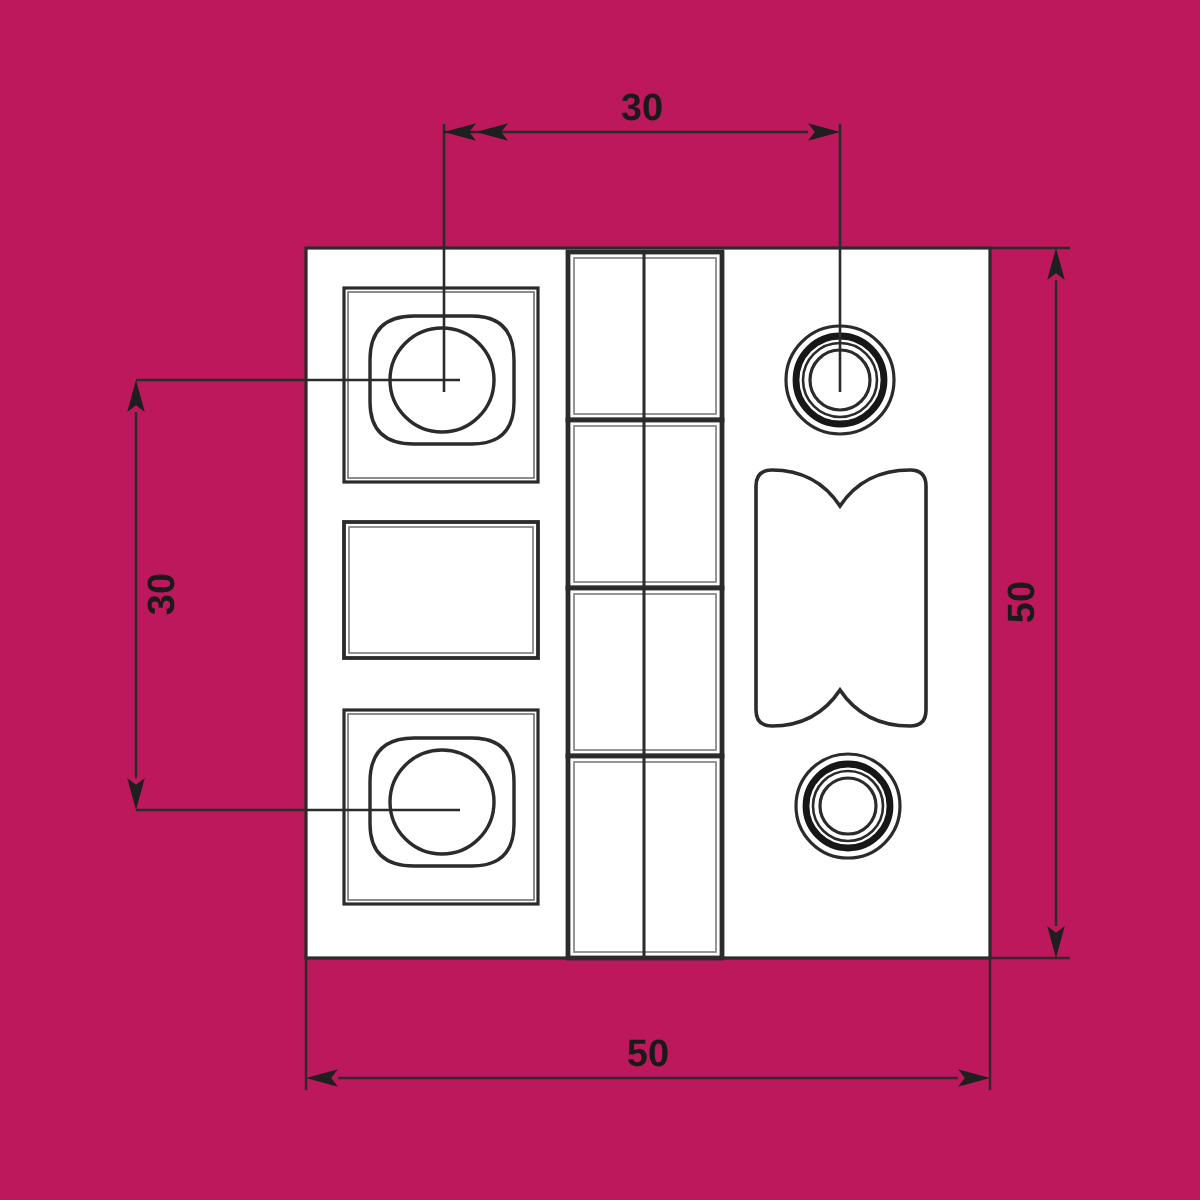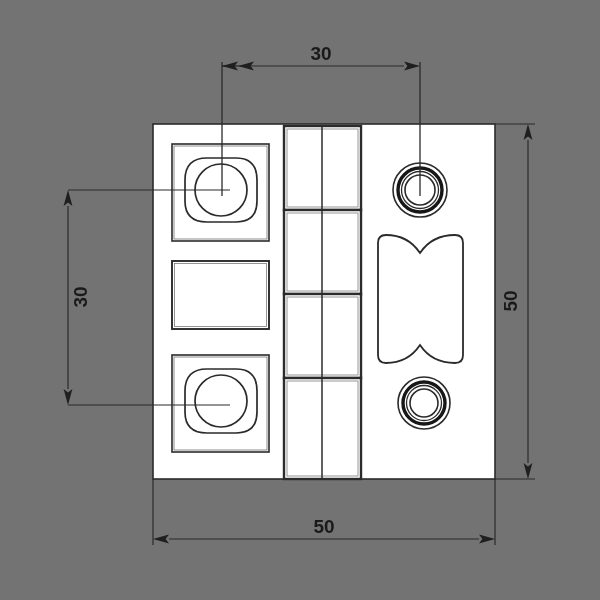--- a/index.html
+++ b/index.html
@@ -10,21 +10,21 @@
   body {
     width: 600px;
     height: 600px;
     font-family: "Liberation Sans", sans-serif;
     overflow: hidden;
   }
   #drawing-root {
     position: relative;
     width: 600px;
     height: 600px;
-    background: #737373;
+    background: #be185d;
   }
   svg.cad {
     display: block;
     width: 600px;
     height: 600px;
   }
   .dim-text {
     font-family: "Liberation Sans", sans-serif;
     font-size: 19px;
     font-weight: bold;

